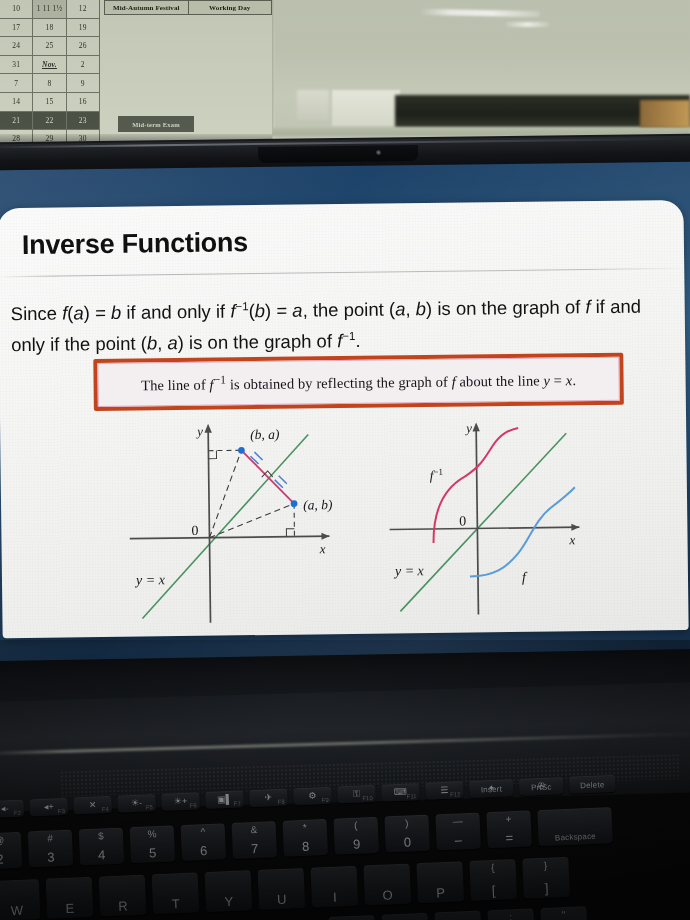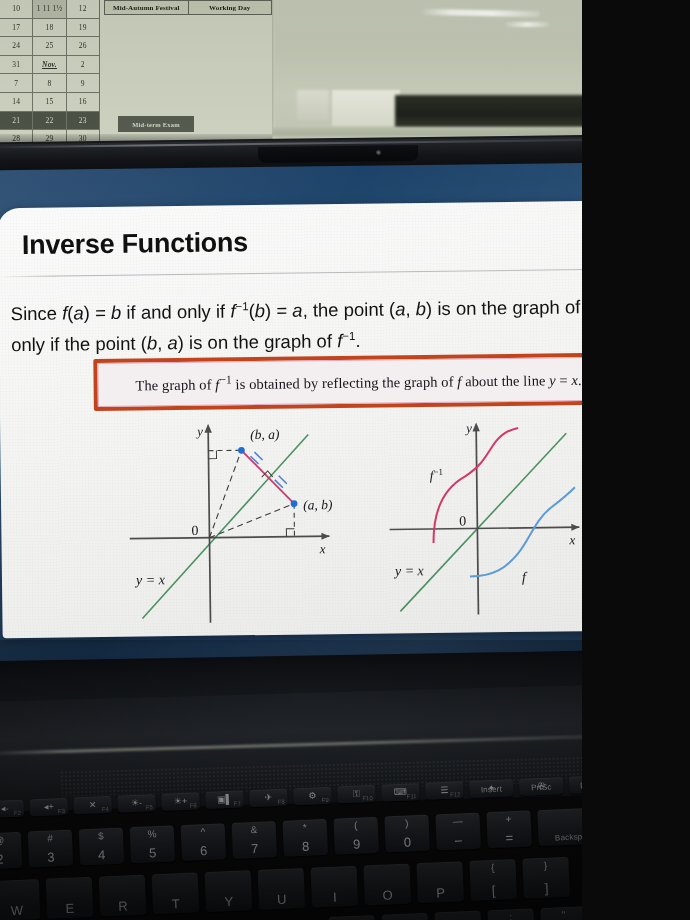--- a/index.html
+++ b/index.html
@@ -2,21 +2,21 @@
 <html><head>
 <meta charset="utf-8">
 <style>
   * { box-sizing: border-box; margin: 0; padding: 0; }
   html, body {
     width: 690px; height: 920px;
     overflow: hidden;
     background: #0a0a0a;
     font-family: "Liberation Sans", sans-serif;
   }
-  #scene { position: relative; width: 582px; height: 920px; overflow: hidden; }
+  #scene { position: relative; width: 690px; height: 920px; overflow: hidden; }
 
   
   .bg-wall {
     position: absolute; left: 0; top: 0; width: 690px; height: 160px;
     background: linear-gradient(180deg,#c9cfbc 0%,#c4cab7 45%,#bcc3ae 70%,#aeb5a0 100%);
   }
   .bg-wall-right {
     position: absolute; left: 272px; top: 0; width: 418px; height: 160px;
     background: linear-gradient(180deg,#c6ccb9 0%,#c2c8b4 30%,#c8cdbb 60%,#b9c0ac 100%);
   }
@@ -372,21 +372,21 @@
       <div class="slide-title">Inverse Functions</div>
       <div class="title-rule"></div>
 
       <div class="slide-body">
         <span>Since </span><i>f</i><span>(</span><i>a</i><span>) = </span><i>b</i><span> if and only if </span><i>f</i><span class="sup-n">−1</span><span>(</span><i>b</i><span>) = </span><i>a</i><span>, the point (</span><i>a</i><span>, </span><i>b</i><span>) is on the graph of </span><i>f</i><span> if and only if the point (</span><i>b</i><span>, </span><i>a</i><span>) is on the graph of </span><i>f</i><span class="sup-n">−1</span><span>.</span>
       </div>
 
       <div class="callout">
         <div class="callout-inner">
           <div class="callout-text">
-            <span>The graph of </span><i>f</i><span class="sup-n">−1</span><span> is obtained by reflecting the graph of </span><i>f</i><span> about the line </span><i>y</i><span> = </span><i>x</i><span>.</span>
+            <span>The line of </span><i>f</i><span class="sup-n">−1</span><span> is obtained by reflecting the graph of </span><i>f</i><span> about the line </span><i>y</i><span> = </span><i>x</i><span>.</span>
           </div>
         </div>
       </div>
 
       <div class="graphs">
 
         <svg class="fig fig-left" width="230" height="212" viewBox="0 0 230 212">
 
           <line x1="12" y1="200" x2="180" y2="18" stroke="#4a9161" stroke-width="1.6"></line>
 

